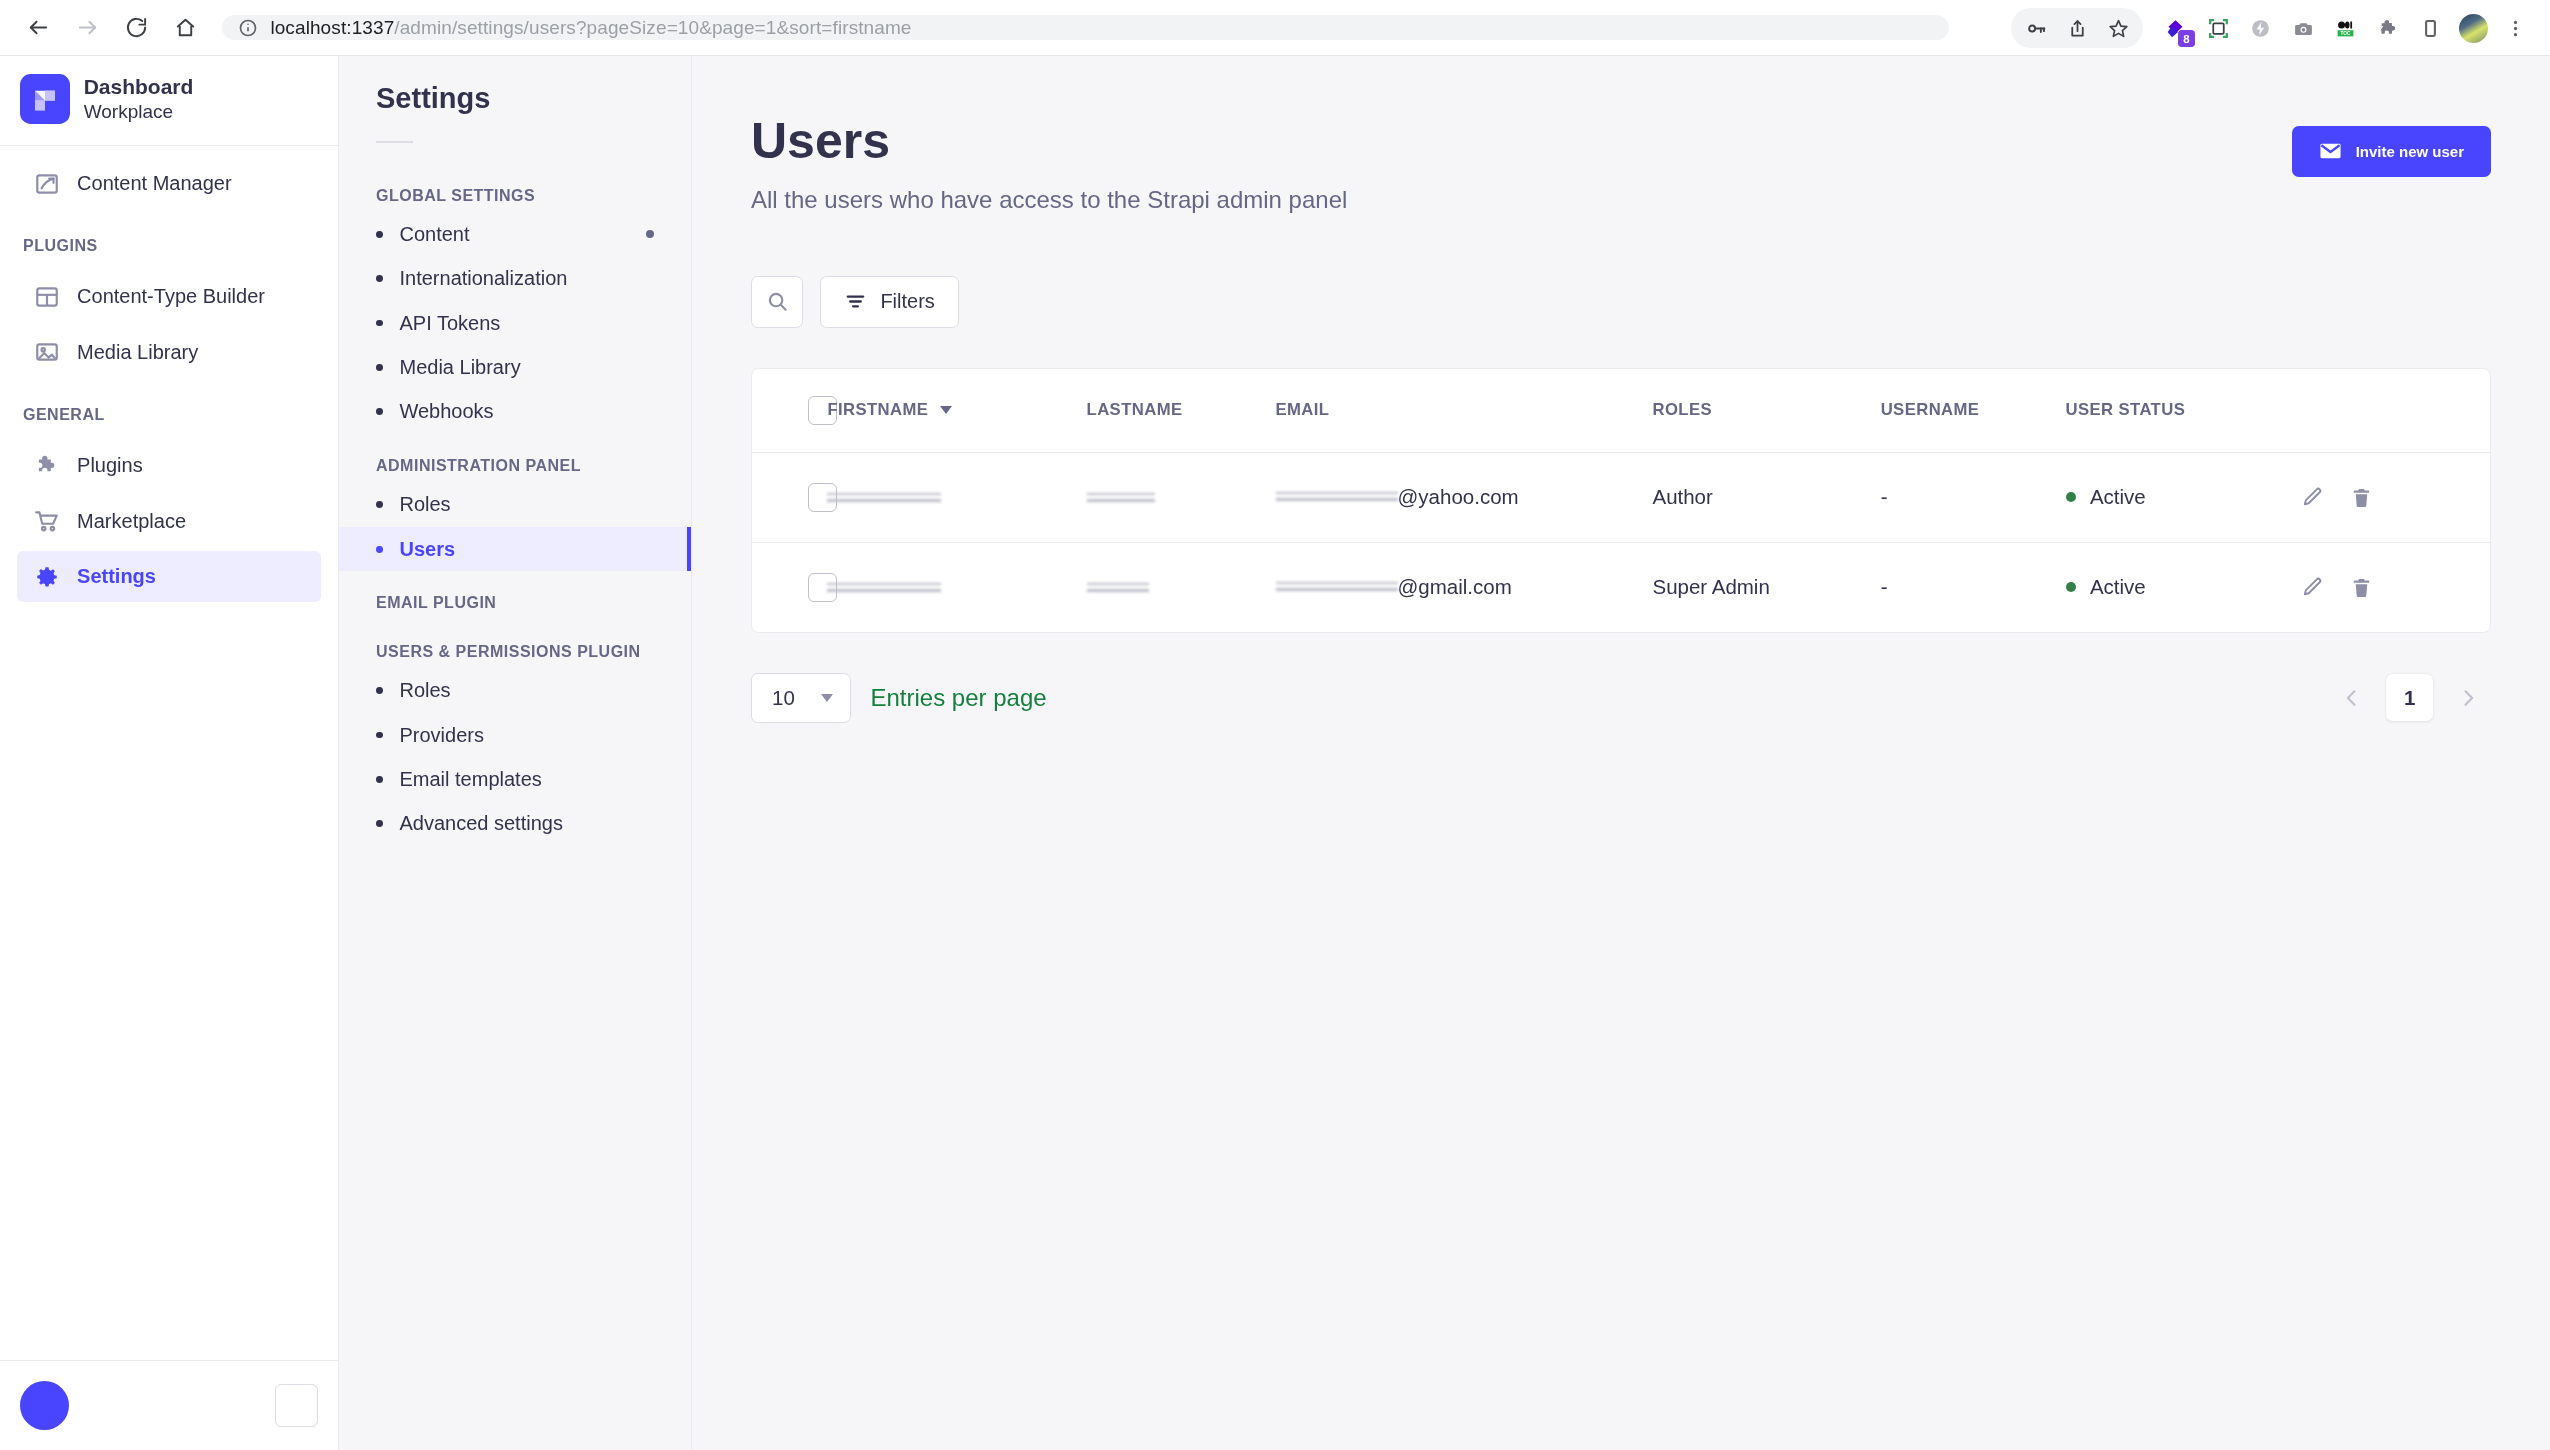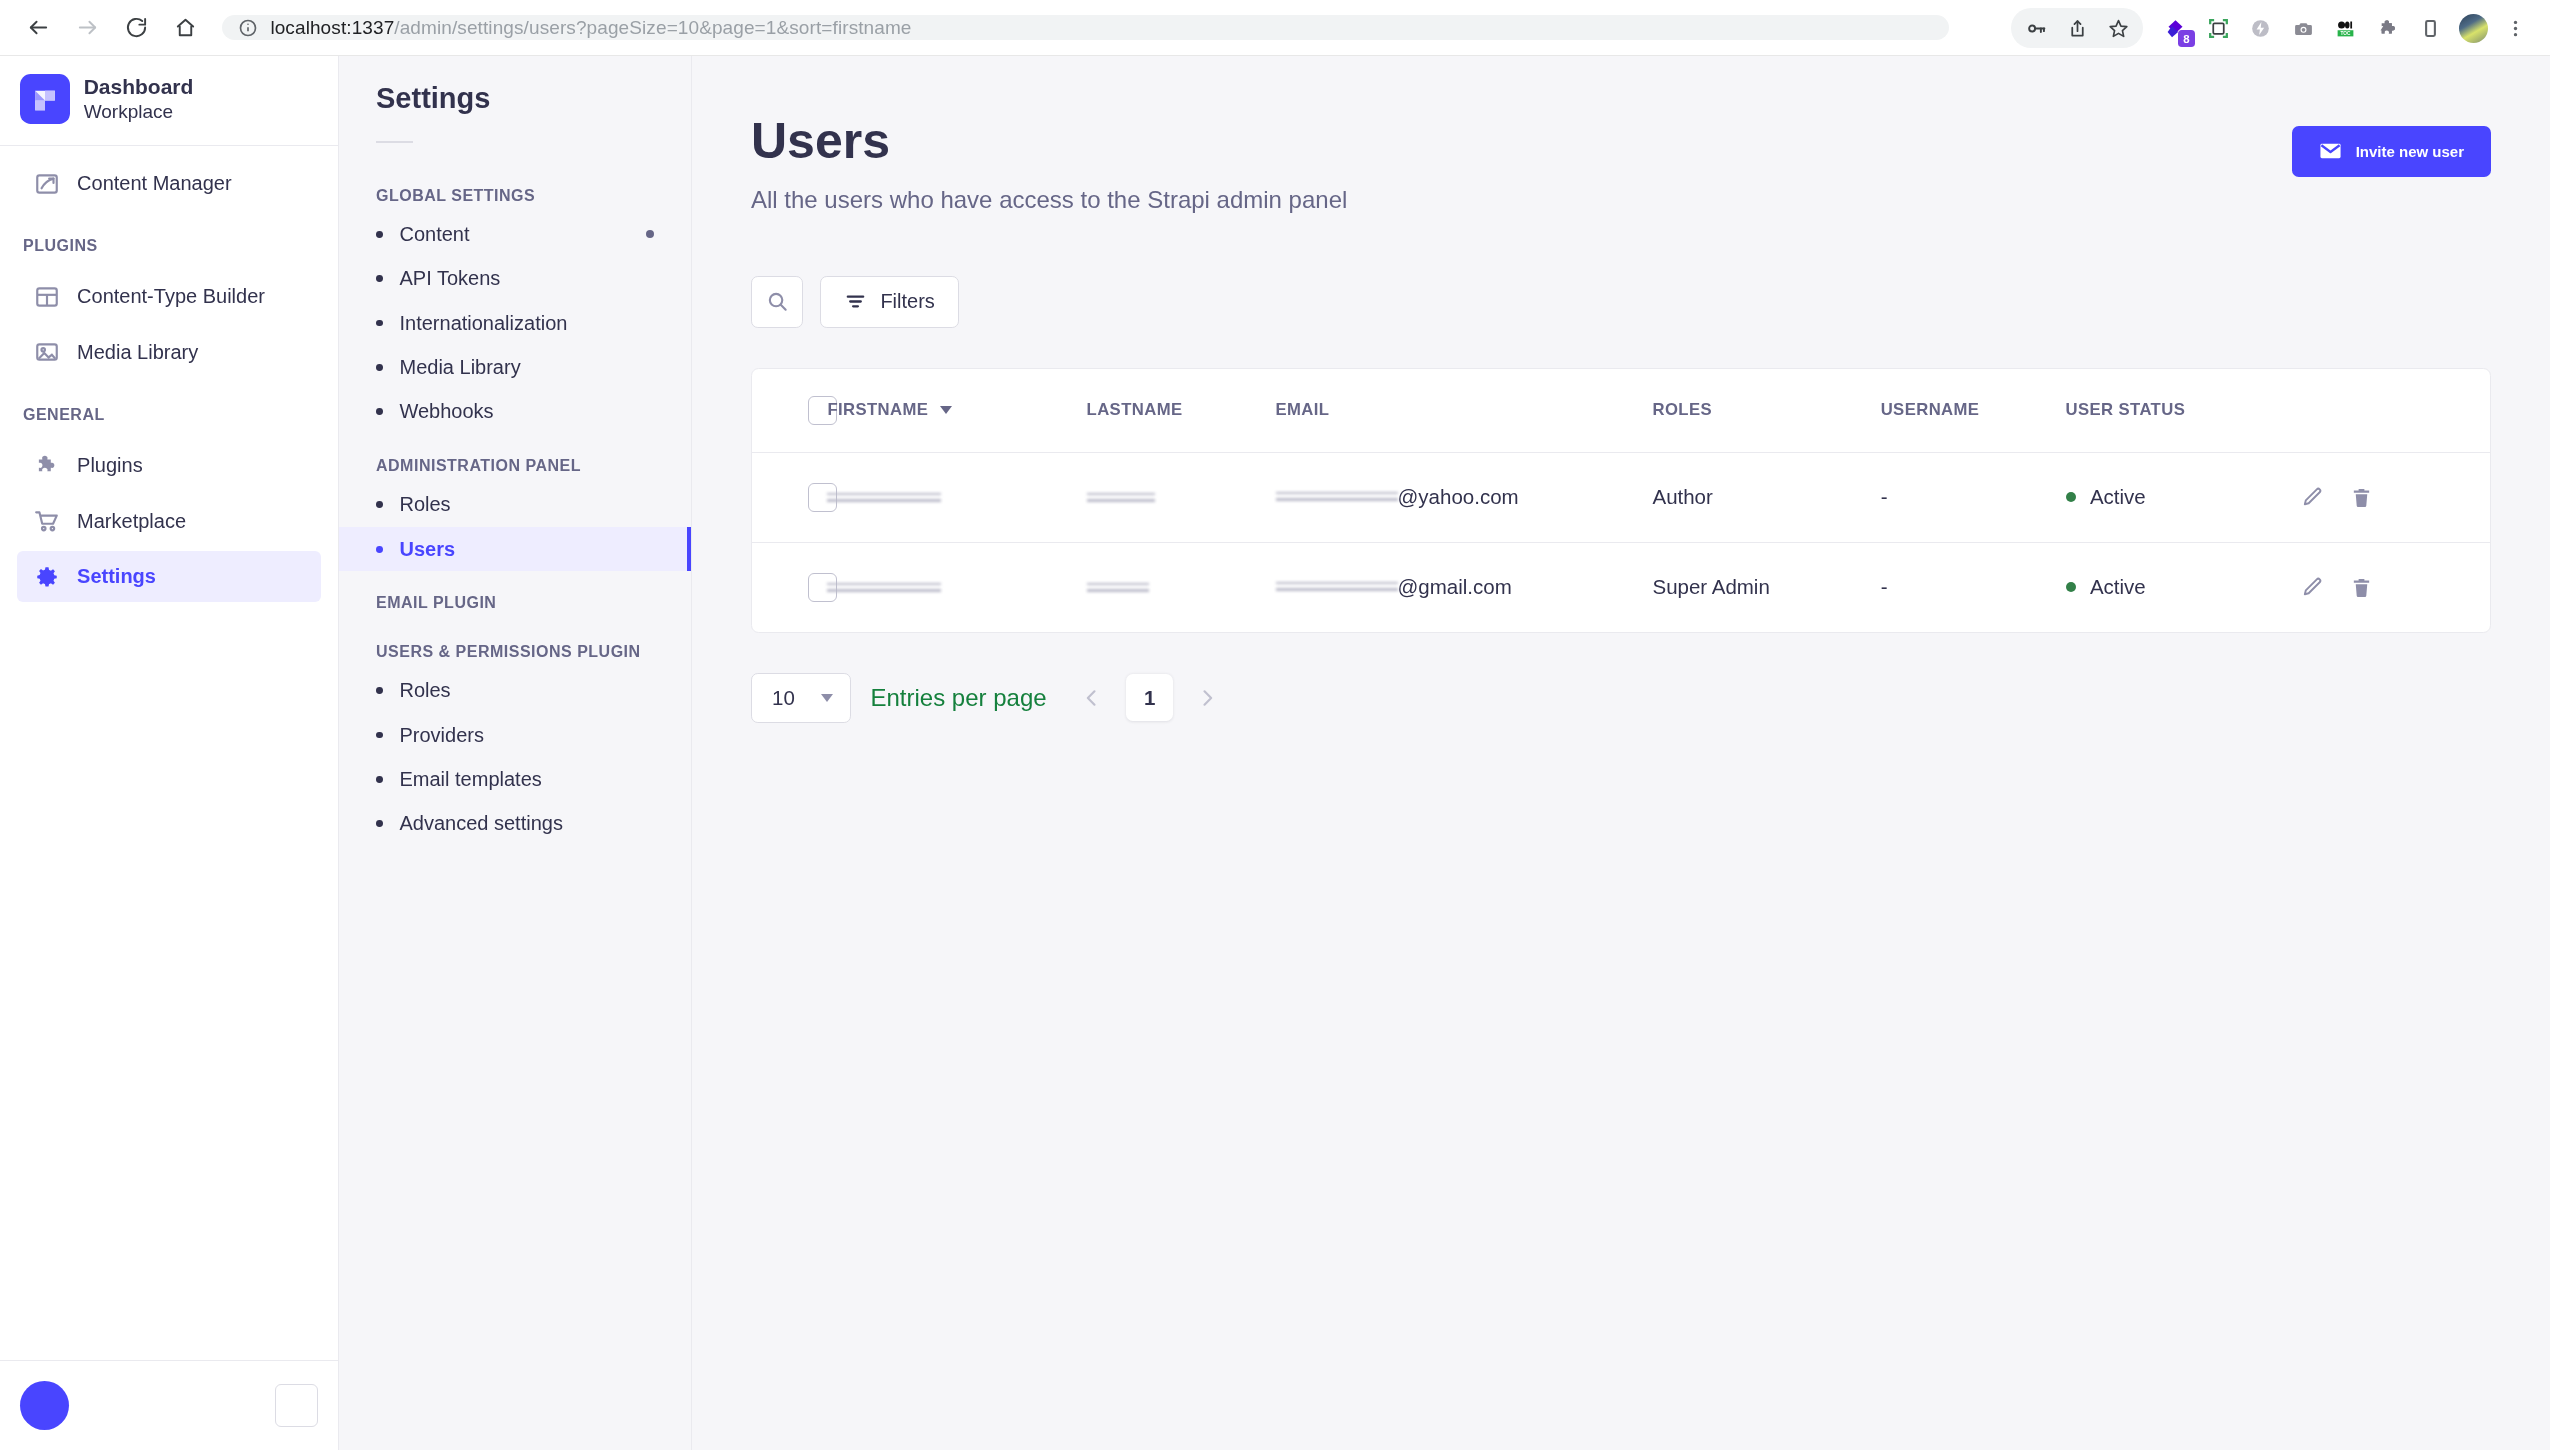--- a/index.html
+++ b/index.html
@@ -243,21 +243,21 @@
   .email-cell { display: flex; align-items: center; white-space: nowrap; }
 
   .status-cell { display: flex; align-items: center; gap: 13.7px; }
   .status-dot { width: 10.7px; height: 10.7px; border-radius: 50%; background: #328048; flex: none; }
 
   .row-actions { display: flex; align-items: center; gap: 26px; color: #8e8ea9; }
   .row-actions svg { width: 23px; height: 23px; }
 
   
   .pager {
-    display: flex; align-items: center; 
+    display: flex; align-items: center; justify-content: space-between;
     margin-top: 40px;
     gap: 22px;
   }
   .pager-left { display: flex; align-items: center; gap: 20px; }
   .page-size {
     height: 50px; min-width: 99px;
     background: #fff; border: 0.8px solid #dcdce4; border-radius: 6.8px;
     display: flex; align-items: center; justify-content: space-between;
     padding: 0 16.7px 0 20px; gap: 26px;
     font-size: 20.5px; color: #32324d;
@@ -495,25 +495,25 @@
     <div class="subnav-divider"></div>
 
     <div class="sub-group-label">GLOBAL SETTINGS</div>
     <div class="sub-item">
       <span class="bullet"></span>
       <span>Content</span>
       <span class="trailing-dot"></span>
     </div>
     <div class="sub-item">
       <span class="bullet"></span>
+      <span>Internationalization</span>
+    </div>
+    <div class="sub-item">
+      <span class="bullet"></span>
       <span>API Tokens</span>
-    </div>
-    <div class="sub-item">
-      <span class="bullet"></span>
-      <span>Internationalization</span>
     </div>
     <div class="sub-item">
       <span class="bullet"></span>
       <span>Media Library</span>
     </div>
     <div class="sub-item">
       <span class="bullet"></span>
       <span>Webhooks</span>
     </div>
 

